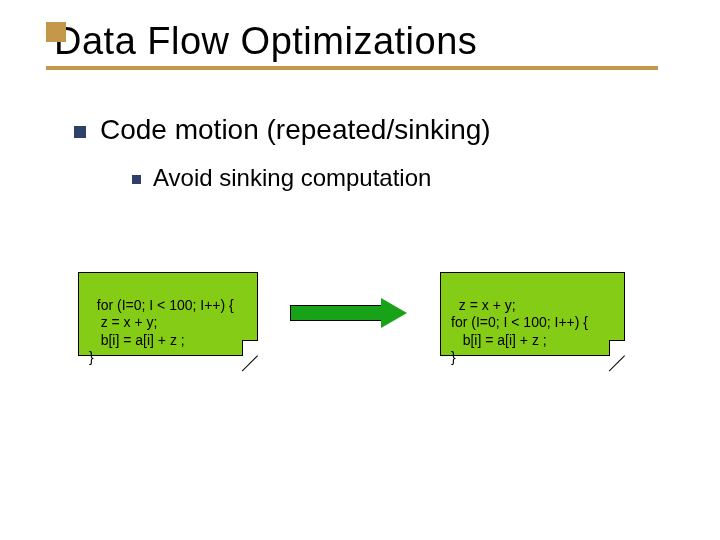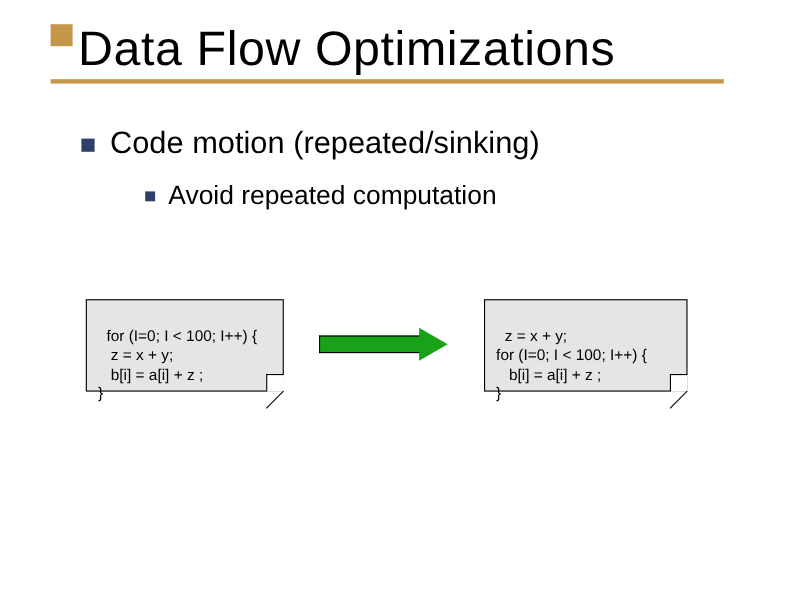--- a/index.html
+++ b/index.html
@@ -28,24 +28,24 @@
   }
   .title-tick {
     position: absolute;
     left: 0;
     top: 0;
     width: 20px;
     height: 20px;
     background: #c5974a;
   }
   .title-text {
-    font-size: 44px;
+    font-size: 38px;
     font-weight: 400;
     letter-spacing: 0.5px;
-    margin-left: 25px;
+    margin-left: 8px;
     line-height: 1.05;
   }
 
   
   .bullet-sq {
     display: inline-block;
     width: 12px;
     height: 12px;
     background: #2f3f6a;
     margin-right: 14px;
@@ -67,21 +67,21 @@
     position: absolute;
     left: 132px;
     top: 164px;
     font-size: 24px;
   }
 
   
   .codebox {
     position: absolute;
     border: 1px solid #000;
-    background: #e5e5e5;
+    background: #84cc16;
     font-family: "Comic Sans MS", "Segoe Script", cursive, sans-serif;
     font-size: 14px;
     line-height: 1.25;
     padding: 6px 10px 6px 10px;
     box-sizing: border-box;
     white-space: pre;
   }
   .codebox.left {
     left: 78px;
     top: 272px;
@@ -188,21 +188,21 @@
   <span class="title-tick"></span>
   <div class="title-text">Data Flow Optimizations</div>
   <div class="title-underline"></div>
 </div>
 
 <div class="bullet-row-1">
   <span class="bullet-sq"></span><span>Code motion (repeated/sinking)</span>
 </div>
 
 <div class="bullet-row-2">
-  <span class="bullet-sq small"></span><span>Avoid repeated computation</span>
+  <span class="bullet-sq small"></span><span>Avoid sinking computation</span>
 </div>
 
 <div class="codebox left">
   <span>for (I=0; I &lt; 100; I++) {
    z = x + y;
    b[i] = a[i] + z ;
 }</span>
   <div class="fold">
     <div class="fold-line1"></div>
     <div class="fold-line2"></div>

